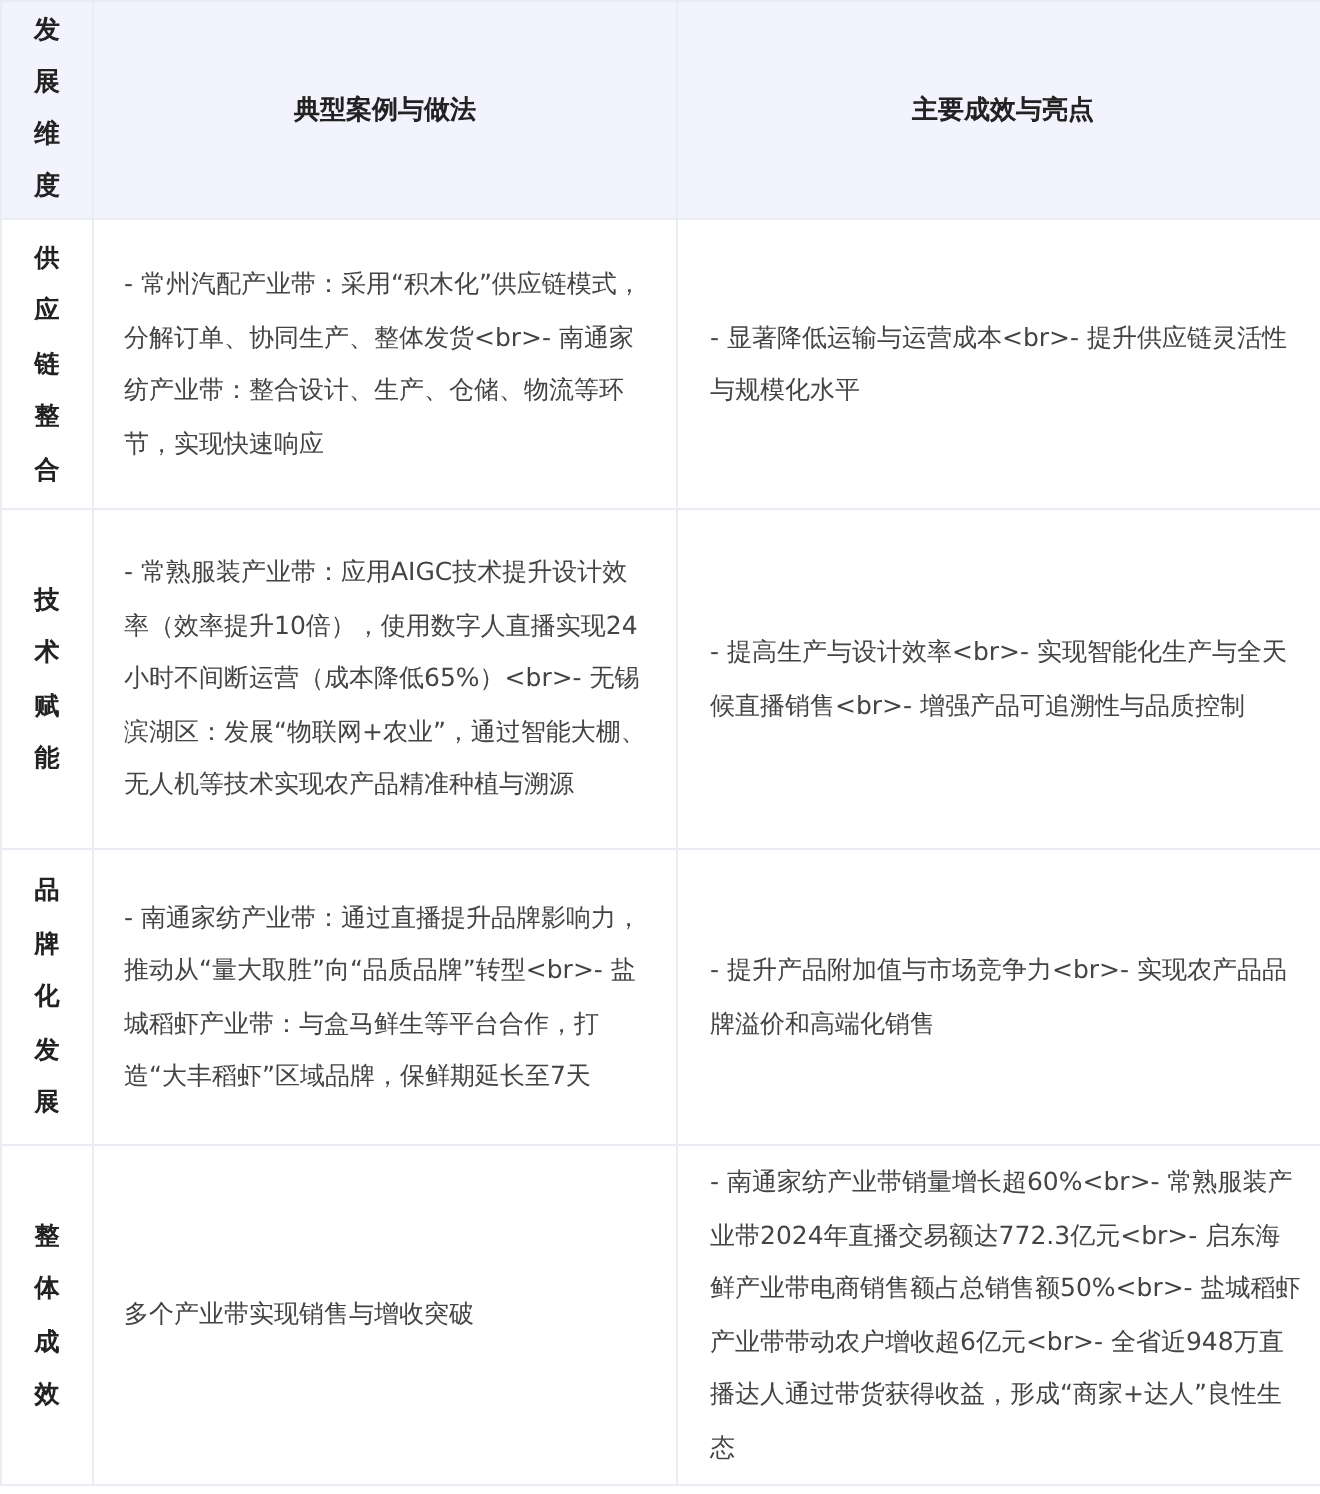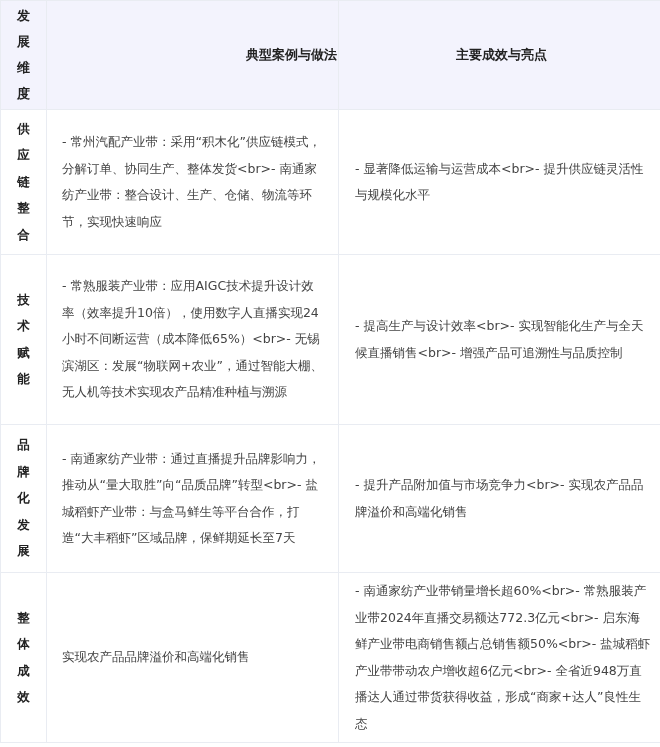--- a/index.html
+++ b/index.html
@@ -2,21 +2,21 @@
 <html><head>
   <meta charset="utf-8">
   <style>
     html, body { margin: 0; padding: 0; background: #ffffff; }
     body { width: 660px; height: 747px; overflow: hidden; font-family: "DejaVu Sans", "Liberation Sans", sans-serif; color: #333; }
     table { border-collapse: collapse; width: 659px; table-layout: fixed; }
     th, td { border: 1px solid #e9ecf2; vertical-align: middle; }
     th { background: #f3f3fd; font-weight: bold; font-size: 13px; color: #222; }
     td { font-size: 12.5px; line-height: 26.5px; color: #444; }
     .c1 { width: 45px; text-align: center; }
-    .c2 { width: 289px; text-align: right; }
+    .c2 { width: 289px; }
     .c3 { width: 323px; }
     .dim-head { padding: 2px 0; line-height: 26px; }
     .dim { font-weight: bold; color: #222; line-height: 26.5px; }
     .vert span { display: block; }
     td.txt { padding: 0 12px 0 15px; }
     td.txt3 { padding: 0 12px 0 16px; }
     tr.h { height: 101px; }
     tr.r1 { height: 145px; }
     tr.r2 { height: 170px; }
     tr.r3 { height: 148px; }
@@ -71,17 +71,17 @@
       <td class="txt">- 南通家纺产业带：通过直播提升品牌影响力，推动从“量大取胜”向“品质品牌”转型&lt;br&gt;- 盐城稻虾产业带：与盒马鲜生等平台合作，打造“大丰稻虾”区域品牌，保鲜期延长至7天</td>
       <td class="txt3">- 提升产品附加值与市场竞争力&lt;br&gt;- 实现农产品品牌溢价和高端化销售</td>
     </tr>
     <tr class="r4">
       <td class="c1 dim vert">
           <span>整</span>
           <span>体</span>
           <span>成</span>
           <span>效</span>
         </td>
-      <td class="txt">实现农产品品牌溢价和高端化销售</td>
+      <td class="txt">多个产业带实现销售与增收突破</td>
       <td class="txt3">- 南通家纺产业带销量增长超60%&lt;br&gt;- 常熟服装产业带2024年直播交易额达772.3亿元&lt;br&gt;- 启东海鲜产业带电商销售额占总销售额50%&lt;br&gt;- 盐城稻虾产业带带动农户增收超6亿元&lt;br&gt;- 全省近948万直播达人通过带货获得收益，形成“商家+达人”良性生态</td>
     </tr>
   </tbody>
 </table>
 
 </body></html>

